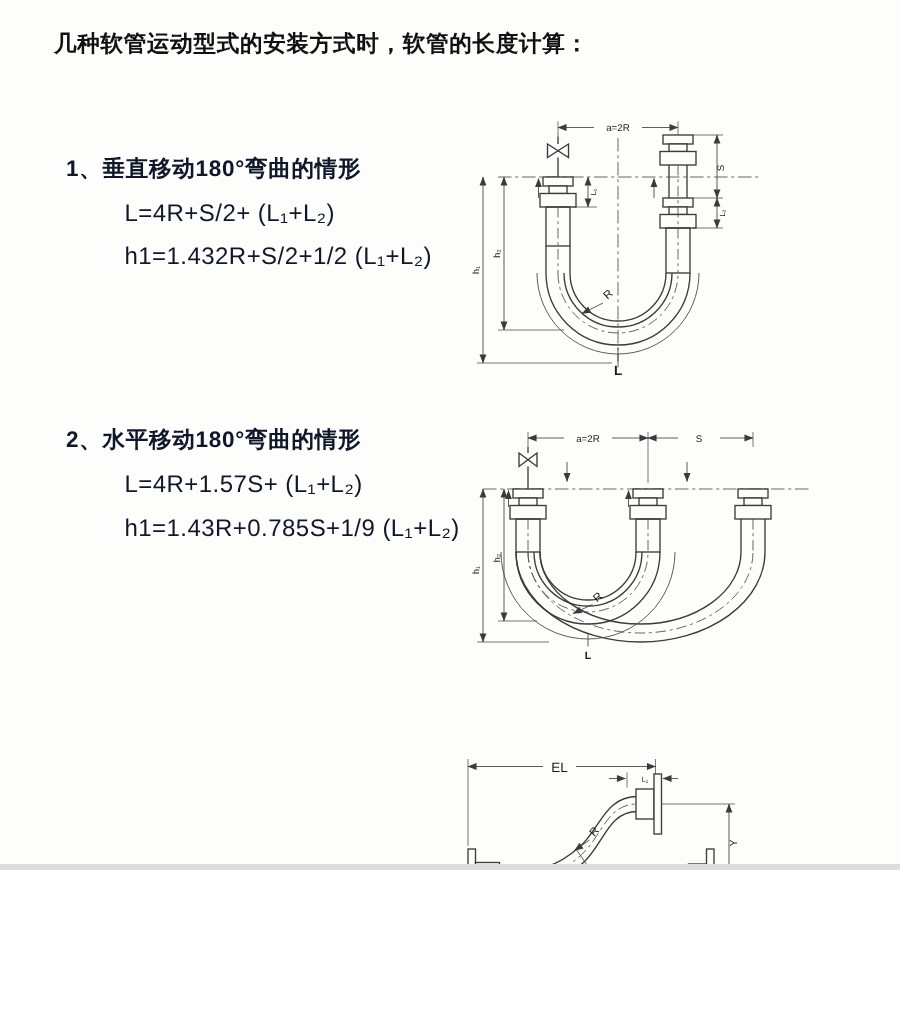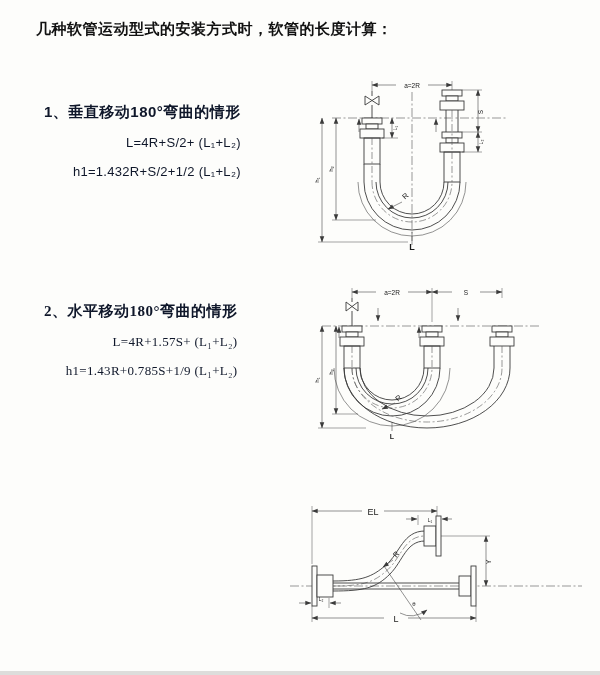--- a/index.html
+++ b/index.html
@@ -1,22 +1,22 @@
 <!DOCTYPE html>
 <html><head>
 <meta charset="utf-8">
 <style>
   html,body{margin:0;padding:0;}
   body{background:#ffffff;font-family:"Liberation Sans",sans-serif;}
-  .page{position:relative;width:600px;height:675px;background:#fdfdfb;overflow:hidden;text-align:right;}
+  .page{position:relative;width:600px;height:580px;background:#fdfdfb;overflow:hidden;}
   .title{position:absolute;left:36px;top:20px;font-size:15px;font-weight:bold;color:#111;letter-spacing:.5px;}
   .sec{position:absolute;left:44px;color:#0f172a;}
   .sec-h{font-size:15px;font-weight:bold;margin:0 0 12px 0;letter-spacing:.5px;}
-  .formula{font-size:13px;margin:0 0 12px 8px;letter-spacing:.3px;line-height:17px;}
-  #sec1{top:103px;} #sec2{top:302px;font-family:Liberation Serif, serif;} #sec3{top:513px;}
+  .formula{font-size:16px;margin:0 0 12px 39px;letter-spacing:.3px;line-height:17px;}
+  #sec1{top:103px;} #sec2{top:284px;} #sec3{top:513px;}
   .diag{position:absolute;}
   #d1{left:310px;top:74px;width:214px;height:182px;}
   #d2{left:310px;top:282px;width:238px;height:176px;}
   #d3{left:284px;top:496px;width:304px;height:154px;}
   svg{display:block;width:100%;height:100%;}
   .ln{stroke:#3b3b3b;stroke-width:.9;fill:none;}
   .dim{stroke:#4a4a4a;stroke-width:.6;fill:none;}
   .ext{stroke:#4a4a4a;stroke-width:.5;fill:none;}
   .cl{stroke:#555;stroke-width:.6;fill:none;stroke-dasharray:9 2.5 2 2.5;}
   .cla{stroke:#555;stroke-width:.6;fill:none;stroke-dasharray:7 2.5 2 2.5;}

